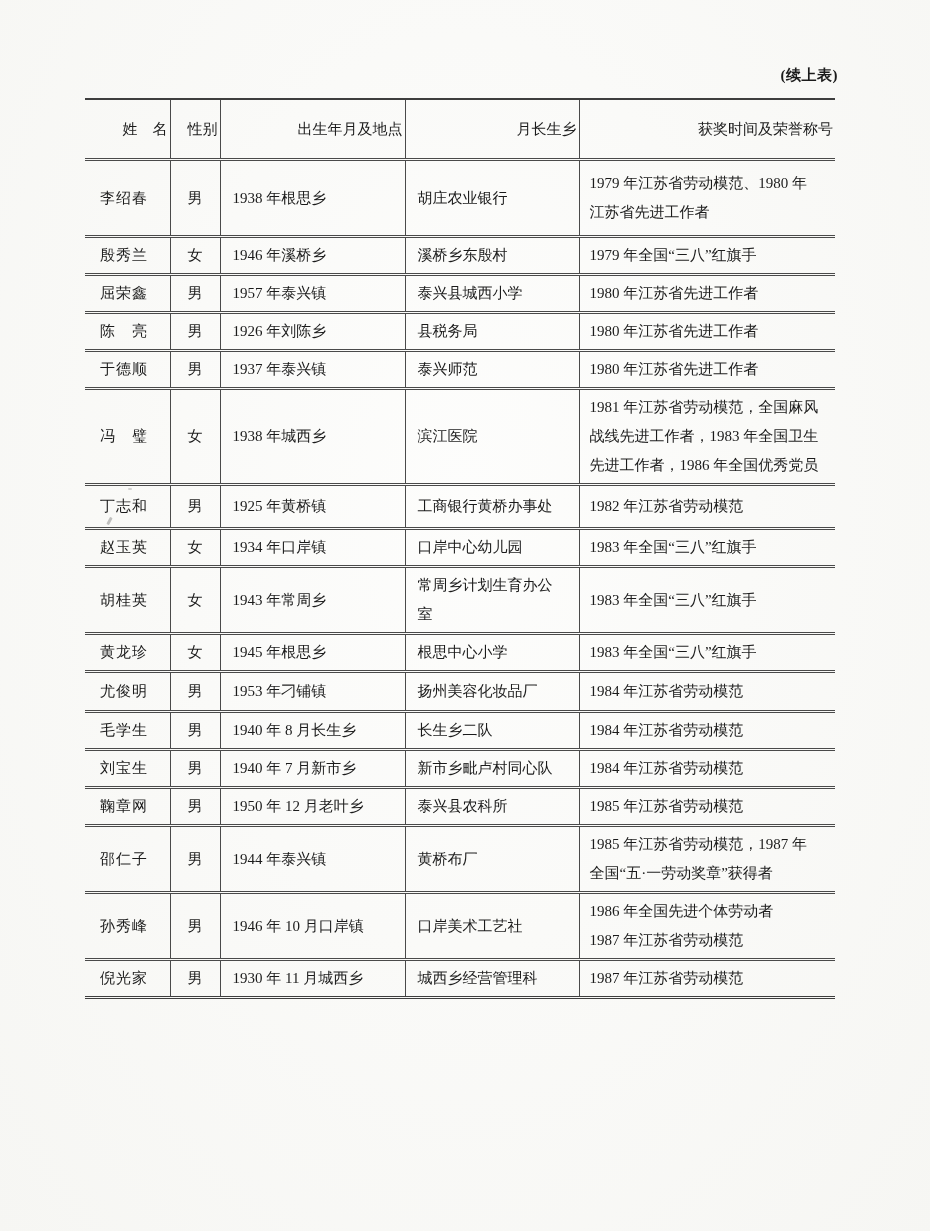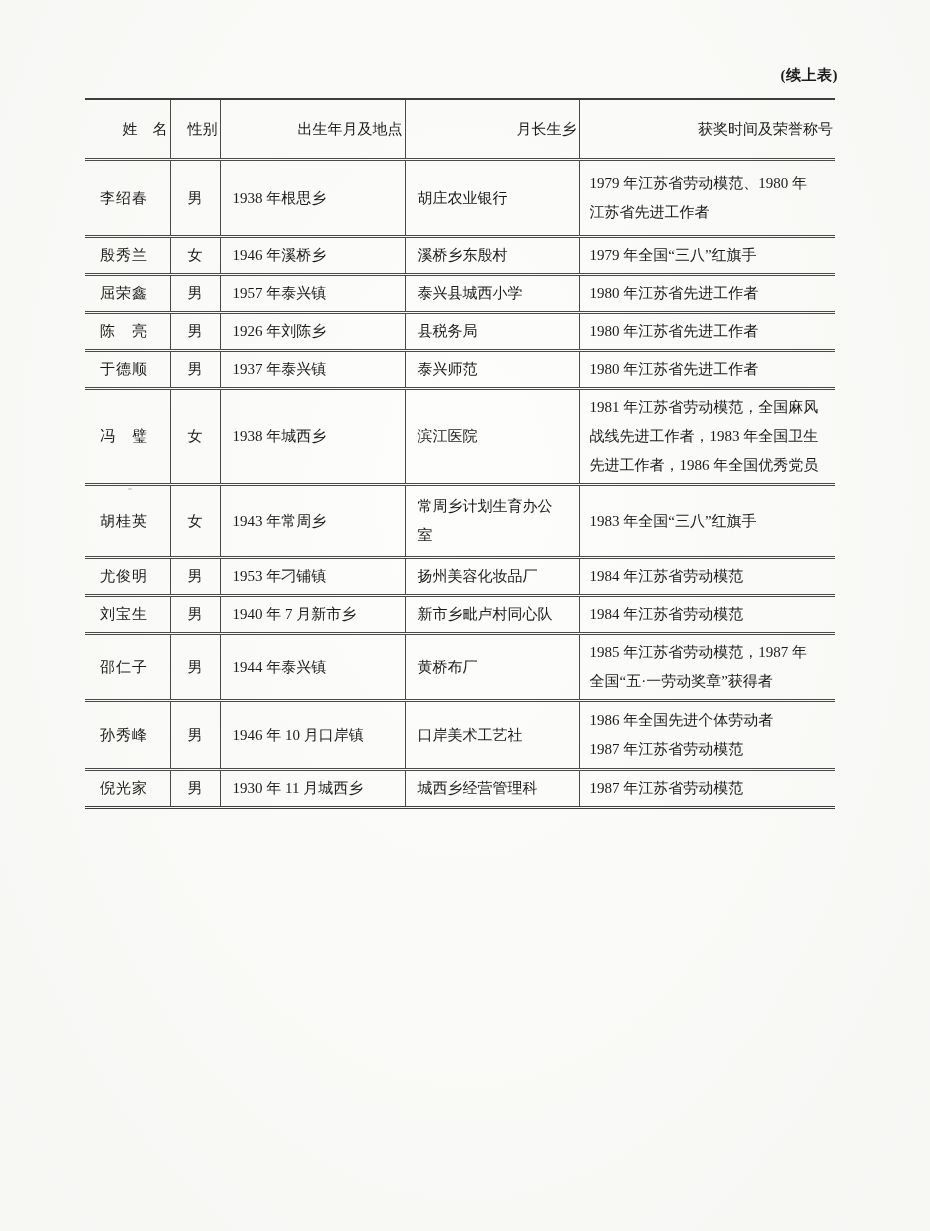--- a/index.html
+++ b/index.html
@@ -156,51 +156,86 @@
   </tr>
 
   <tr>
     <td class="c-name">冯　璧</td>
     <td class="c-gender">女</td>
     <td class="c-birth">1938 年城西乡</td>
     <td class="c-work">滨江医院</td>
     <td class="c-award">1981 年江苏省劳动模范，全国麻风战线先进工作者，1983 年全国卫生先进工作者，1986 年全国优秀党员</td>
   </tr>
 
-
-
+  <tr>
+    <td class="c-name">丁志和</td>
+    <td class="c-gender">男</td>
+    <td class="c-birth">1925 年黄桥镇</td>
+    <td class="c-work">工商银行黄桥办事处</td>
+    <td class="c-award">1982 年江苏省劳动模范</td>
+  </tr>
+
+
+  <tr>
+    <td class="c-name">赵玉英</td>
+    <td class="c-gender">女</td>
+    <td class="c-birth">1934 年口岸镇</td>
+    <td class="c-work">口岸中心幼儿园</td>
+    <td class="c-award">1983 年全国“三八”红旗手</td>
+  </tr>
 
   <tr>
     <td class="c-name">胡桂英</td>
     <td class="c-gender">女</td>
     <td class="c-birth">1943 年常周乡</td>
     <td class="c-work">常周乡计划生育办公室</td>
     <td class="c-award">1983 年全国“三八”红旗手</td>
   </tr>
 
+  <tr>
+    <td class="c-name">黄龙珍</td>
+    <td class="c-gender">女</td>
+    <td class="c-birth">1945 年根思乡</td>
+    <td class="c-work">根思中心小学</td>
+    <td class="c-award">1983 年全国“三八”红旗手</td>
+  </tr>
 
   <tr>
     <td class="c-name">尤俊明</td>
     <td class="c-gender">男</td>
     <td class="c-birth">1953 年刁铺镇</td>
     <td class="c-work">扬州美容化妆品厂</td>
     <td class="c-award">1984 年江苏省劳动模范</td>
   </tr>
 
 
+  <tr>
+    <td class="c-name">毛学生</td>
+    <td class="c-gender">男</td>
+    <td class="c-birth">1940 年 8 月长生乡</td>
+    <td class="c-work">长生乡二队</td>
+    <td class="c-award">1984 年江苏省劳动模范</td>
+  </tr>
 
   <tr>
     <td class="c-name">刘宝生</td>
     <td class="c-gender">男</td>
     <td class="c-birth">1940 年 7 月新市乡</td>
     <td class="c-work">新市乡毗卢村同心队</td>
     <td class="c-award">1984 年江苏省劳动模范</td>
   </tr>
 
 
+  <tr>
+    <td class="c-name">鞠章网</td>
+    <td class="c-gender">男</td>
+    <td class="c-birth">1950 年 12 月老叶乡</td>
+    <td class="c-work">泰兴县农科所</td>
+    <td class="c-award">1985 年江苏省劳动模范</td>
+  </tr>
 
   <tr>
     <td class="c-name">邵仁子</td>
     <td class="c-gender">男</td>
     <td class="c-birth">1944 年泰兴镇</td>
     <td class="c-work">黄桥布厂</td>
     <td class="c-award">1985 年江苏省劳动模范，1987 年全国“五·一劳动奖章”获得者</td>
   </tr>
 
   <tr>

